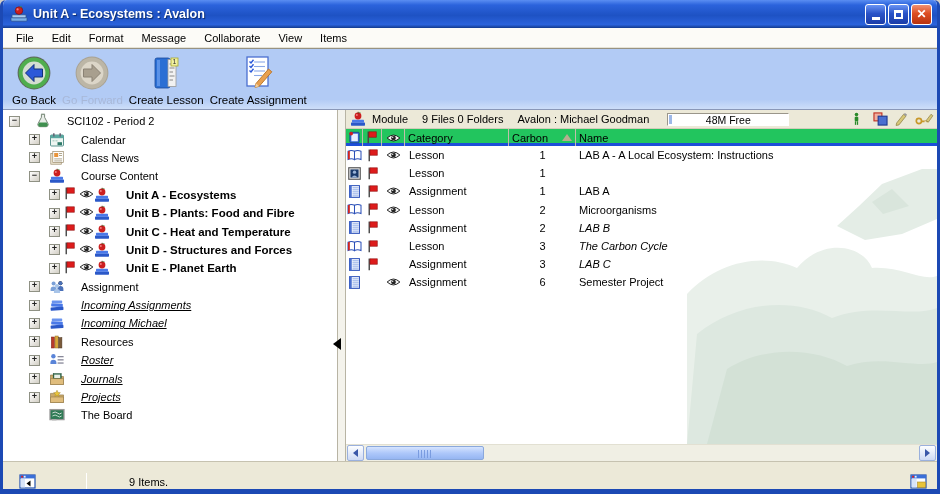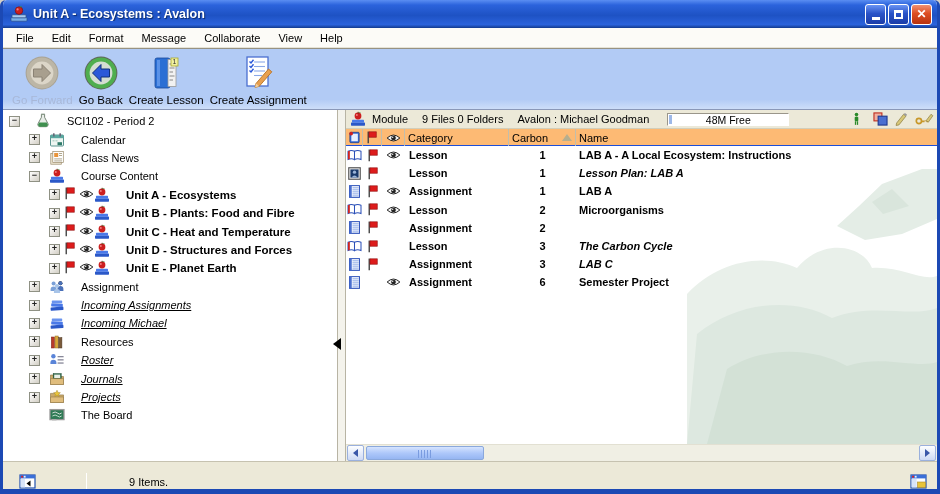--- a/index.html
+++ b/index.html
@@ -56,26 +56,26 @@
   .infobar{height:19px;background:#ece9d8;border-bottom:1px solid #d2ceba;display:flex;align-items:center;padding:0 6px 0 4px;white-space:nowrap;}
   .ib-icon{width:17px;height:16px;margin-right:5px;}
   .ib-seg{margin-right:14px;}
   .freebox{width:122px;height:13px;background:#fff;border:1px solid #9a968a;border-bottom-color:#fff;border-right-color:#fff;
     font-size:10.5px;text-align:center;line-height:12px;position:relative;margin-left:4px;}
   .freebox::before{content:"";position:absolute;left:1px;top:1px;bottom:1px;width:3px;background:#9db8e8;}
   .ib-spacer{flex:1;}
   .ib-mini{width:16px;height:15px;margin-left:5px;}
   
   .grid{display:grid;grid-template-columns:17px 19px 23px 104px 67px 1fr;align-items:center;}
-  .colheader{height:17px;background:#fdba74;border-bottom:1px solid #1d4ed8;}
+  .colheader{height:17px;background:#22c55e;border-bottom:3px solid #1d4ed8;}
   .colheader .cell{height:17px;display:flex;align-items:center;border-right:1px solid #c2beac;padding:0 3px;}
   .colheader .cell.icn{justify-content:center;padding:0;}
   .colheader .cell.last{border-right:none;}
   .sortarrow{margin-left:auto;width:0;height:0;border-left:5px solid transparent;border-right:5px solid transparent;border-bottom:7px solid #b6ae8e;}
-  .listarea{flex:1;position:relative;overflow:hidden;background:#fff;font-weight:bold;}
+  .listarea{flex:1;position:relative;overflow:hidden;background:#fff;}
   .watermark{position:absolute;right:0;bottom:0;width:250px;height:300px;}
   .lrow{height:18.2px;position:relative;}
   .lrow .c-icon,.lrow .c-flag,.lrow .c-eye{display:flex;justify-content:center;align-items:center;}
   .lrow .c-cat{padding-left:4px;}
   .lrow .c-num{text-align:center;}
   .lrow .c-name{padding-left:3px;white-space:nowrap;}
   .lrow .c-name.italic{font-style:italic;}
   
   .hscroll{height:17px;background:#f0efe4;position:relative;border-top:1px solid #e2e0d2;}
   .sbtn{position:absolute;top:0;width:17px;height:16px;border:1px solid #9ab0dd;border-radius:2px;
@@ -123,45 +123,45 @@
     </span>
   </div>
 
   <div class="menubar" id="menubar">
       <span class="menu-item">File</span>
       <span class="menu-item">Edit</span>
       <span class="menu-item">Format</span>
       <span class="menu-item">Message</span>
       <span class="menu-item">Collaborate</span>
       <span class="menu-item">View</span>
-      <span class="menu-item">Help</span>
+      <span class="menu-item">Items</span>
     </div>
 
   <div class="toolbar" id="toolbar">
+      <div class="toolbtn">
+        <span class="ticon">
+          <svg viewBox="0 0 38 38" width="38" height="38">
+            <circle cx="19" cy="19" r="16.4" fill="#5f665c"></circle>
+            <circle cx="19" cy="19" r="15.4" fill="#4fae4f"></circle>
+            <circle cx="19" cy="19" r="11.4" fill="#d4ddd2"></circle>
+            <path d="M10.5 19 L19 10.5 L19 15 L27.5 15 L27.5 23 L19 23 L19 27.5 Z" fill="#2b58d8" stroke="#10307a" stroke-width="1"></path>
+          </svg>
+        </span>
+        <span class="tlabel">Go Back</span>
+      </div>
       <div class="toolbtn disabled">
         <span class="ticon">
           <svg viewBox="0 0 38 38" width="38" height="38">
             <circle cx="19" cy="19" r="16.4" fill="#a8a294"></circle>
             <circle cx="19" cy="19" r="15.4" fill="#bcb6a6"></circle>
             <circle cx="19" cy="19" r="11.4" fill="#dcd6c8"></circle>
             <path d="M27.5 19 L19 10.5 L19 15 L10.5 15 L10.5 23 L19 23 L19 27.5 Z" fill="#a89f8e" stroke="#8a8274" stroke-width="1"></path>
           </svg>
         </span>
         <span class="tlabel">Go Forward</span>
-      </div>
-      <div class="toolbtn">
-        <span class="ticon">
-          <svg viewBox="0 0 38 38" width="38" height="38">
-            <circle cx="19" cy="19" r="16.4" fill="#5f665c"></circle>
-            <circle cx="19" cy="19" r="15.4" fill="#4fae4f"></circle>
-            <circle cx="19" cy="19" r="11.4" fill="#d4ddd2"></circle>
-            <path d="M10.5 19 L19 10.5 L19 15 L27.5 15 L27.5 23 L19 23 L19 27.5 Z" fill="#2b58d8" stroke="#10307a" stroke-width="1"></path>
-          </svg>
-        </span>
-        <span class="tlabel">Go Back</span>
       </div>
       <div class="toolbtn">
         <span class="ticon">
           <svg viewBox="0 0 36 38" width="36" height="38">
             <rect x="7" y="4" width="15" height="30" rx="2" fill="#2b6fd4" stroke="#1a4a9a" stroke-width="0.8"></rect>
             <rect x="9" y="6" width="3" height="26" fill="#5a92e8"></rect>
             <rect x="20" y="5.5" width="8" height="27" fill="#f2f2f2" stroke="#999" stroke-width="0.8"></rect>
             <g stroke="#888" stroke-width="1">
               <line x1="21.5" y1="10" x2="25" y2="10"></line>
               <line x1="21.5" y1="14" x2="26.5" y2="14"></line>
@@ -545,21 +545,20 @@
             </span>
             <span class="c-flag">
               <svg viewBox="0 0 12 14" width="12" height="13">
                 <rect x="1.2" y="0.6" width="1.5" height="12.6" fill="#444"></rect>
                 <path d="M2.7 0.8 h8 v6 h-8 z" fill="#dd1c1c" stroke="#8a0e0e" stroke-width="0.6"></path>
               </svg>
             </span>
             <span class="c-eye"></span>
             <span class="c-cat">Lesson</span>
             <span class="c-num">1</span>
-            <span class="c-name italic">Lesson Plan: LAB A</span>
           </div>
           <div class="lrow grid">
             <span class="c-icon">
               <svg viewBox="0 0 12 14" width="11" height="13">
                 <rect x="0.6" y="0.6" width="10.8" height="12.8" fill="#fff" stroke="#2b50b8" stroke-width="1.1"></rect>
                 <rect x="0.6" y="0.6" width="2.4" height="12.8" fill="#4a6fd0"></rect>
                 <g stroke="#6a8fe0" stroke-width="0.9">
                   <line x1="3.8" y1="3" x2="10.6" y2="3"></line>
                   <line x1="3.8" y1="5.2" x2="10.6" y2="5.2"></line>
                   <line x1="3.8" y1="7.4" x2="10.6" y2="7.4"></line>
@@ -626,20 +625,21 @@
             </span>
             <span class="c-flag">
               <svg viewBox="0 0 12 14" width="12" height="13">
                 <rect x="1.2" y="0.6" width="1.5" height="12.6" fill="#444"></rect>
                 <path d="M2.7 0.8 h8 v6 h-8 z" fill="#dd1c1c" stroke="#8a0e0e" stroke-width="0.6"></path>
               </svg>
             </span>
             <span class="c-eye"></span>
             <span class="c-cat">Assignment</span>
             <span class="c-num">2</span>
+            <span class="c-name italic">LAB B</span>
           </div>
           <div class="lrow grid">
             <span class="c-icon">
               <svg viewBox="0 0 16 14" width="15" height="13">
                 <path d="M1 2.4 Q4.6 0.8 8 2.4 L8 11.4 Q4.6 9.8 1 11.4 Z" fill="#fff" stroke="#2b50b8" stroke-width="1.1"></path>
                 <path d="M15 2.4 Q11.4 0.8 8 2.4 L8 11.4 Q11.4 9.8 15 11.4 Z" fill="#fff" stroke="#2b50b8" stroke-width="1.1"></path>
                 <path d="M1 2.4 L3 1.8 L3 10.8 L1 11.4 Z" fill="#cc2222"></path>
               </svg>
             </span>
             <span class="c-flag">

